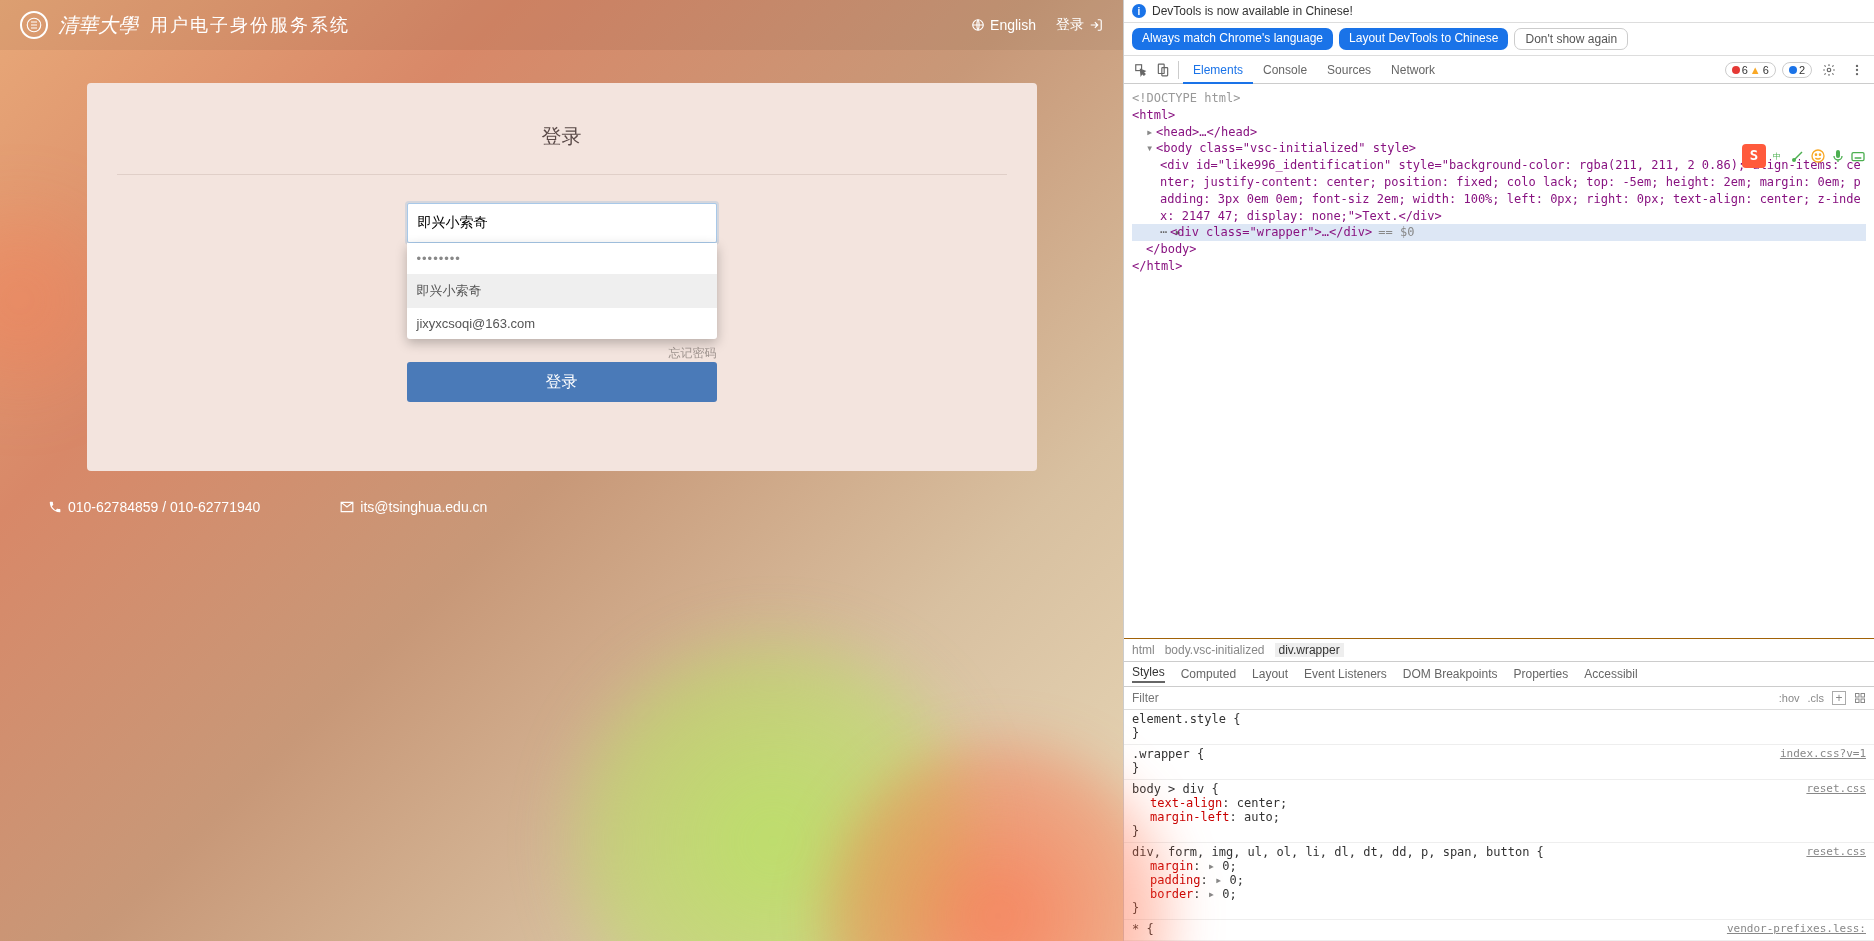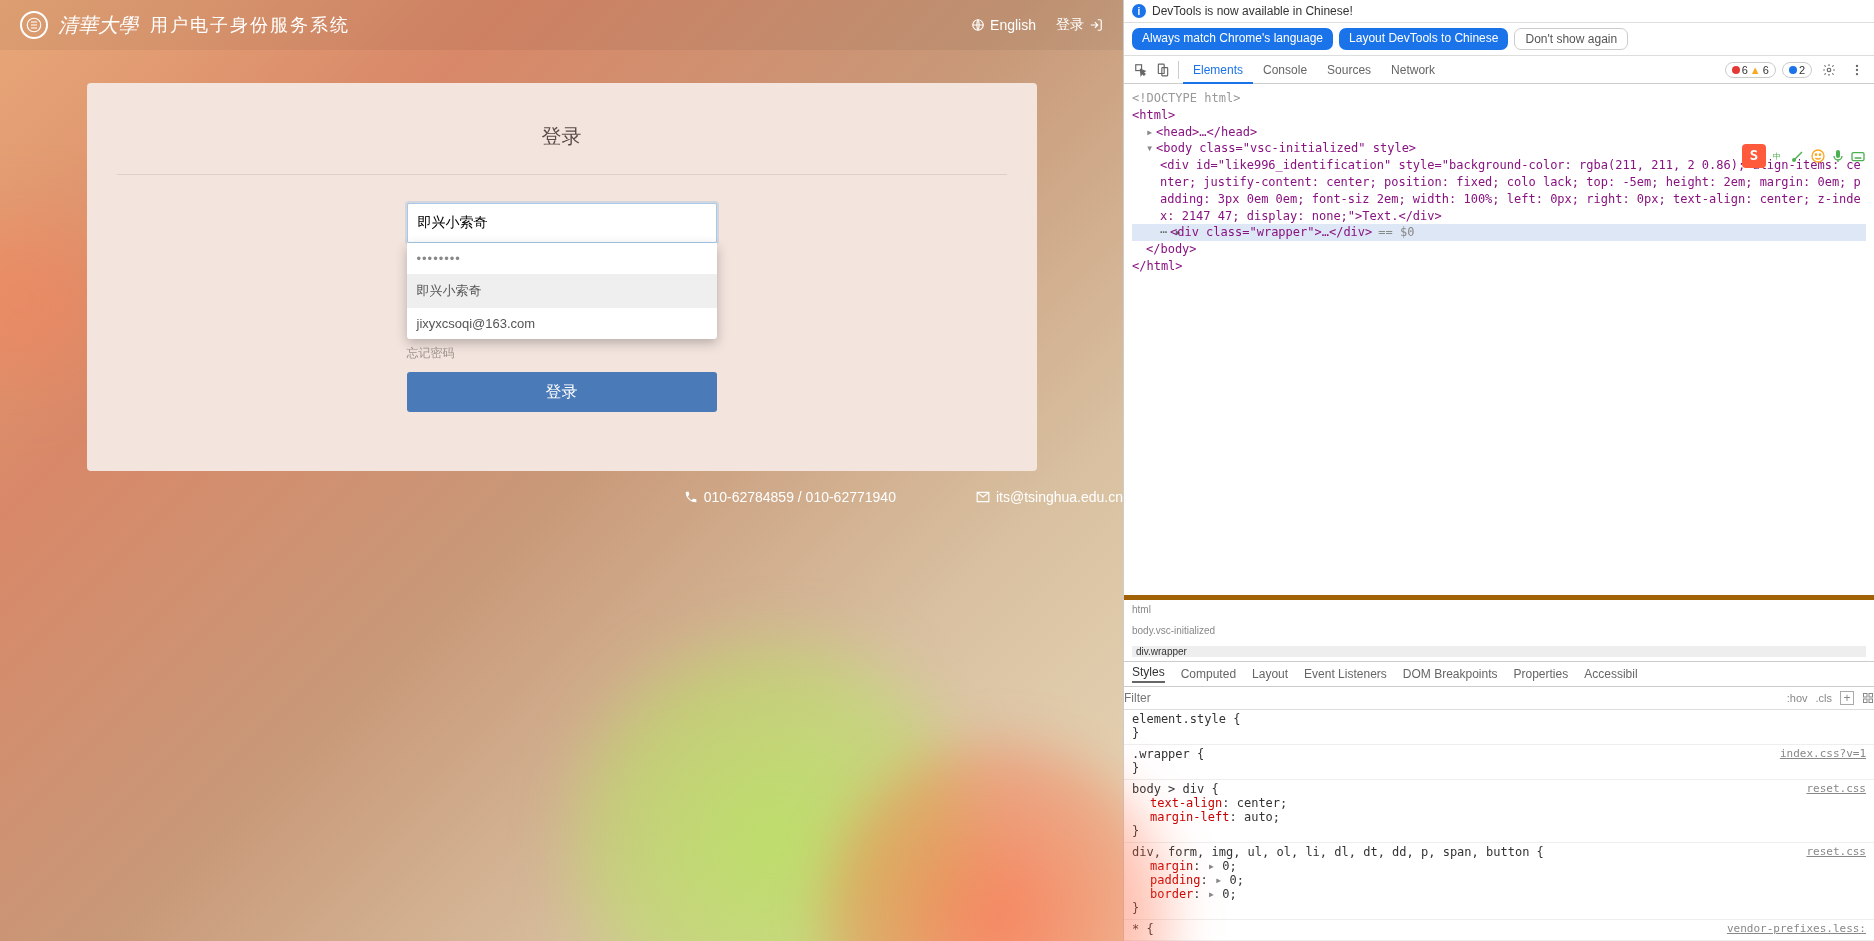--- a/index.html
+++ b/index.html
@@ -22,24 +22,24 @@
 
 .panel { position: relative; z-index: 2; margin: 33px auto 0; width: 950px; height: 388px; background: #f3e4de; border-radius: 4px; padding: 40px 0 30px; }
 .panel-title { text-align: center; font-size: 20px; color: #5a4a48; padding-bottom: 24px; }
 .hr { height: 1px; background: #e0cfc8; margin: 0 30px 28px; }
 .form { width: 310px; margin: 0 auto; position: relative; }
 .input { width: 100%; height: 40px; padding: 0 10px; border: 1px solid #a8c8e8; background: #fff; font-size: 14px; outline: none; border-radius: 2px; box-shadow: 0 0 0 2px rgba(120,170,220,0.25); }
 .autofill { position: absolute; top: 40px; left: 0; width: 100%; background: #fff; box-shadow: 0 4px 12px rgba(0,0,0,0.25); border-radius: 0 0 3px 3px; }
 .af-item { padding: 8px 10px; font-size: 13px; color: #555; cursor: pointer; }
 .af-item.pw { color: #888; letter-spacing: 1px; }
 .af-item.sel { background: #efefef; }
-.forgot { text-align: left; font-size: 12px; color: #a09590; margin-top: 102px; margin-bottom: 10px; }
+.forgot { text-align: right; font-size: 12px; color: #a09590; margin-top: 102px; }
 .login-btn { width: 100%; height: 40px; background: #4a7ab8; color: #fff; border: none; border-radius: 3px; font-size: 16px; cursor: pointer; }
 
-.footer { position: relative; z-index: 2; margin-top: 18px; display: flex; justify-content: flex-end; gap: 80px; color: #fff; font-size: 14px; }
+.footer { position: relative; z-index: 2; margin-top: 28px; display: flex; justify-content: flex-start; gap: 80px; color: #fff; font-size: 14px; padding-left: 48px; }
 .footer-item { display: flex; align-items: center; gap: 6px; }
 
 
 .devtools { width: 751px; height: 941px; border-left: 1px solid #ccc; background: #fff; display: flex; flex-direction: column; font-family: "Segoe UI", Arial, sans-serif; font-size: 12px; color: #333; }
 .dt-banner { display: flex; align-items: center; gap: 6px; padding: 4px 8px; border-bottom: 1px solid #ddd; }
 .dt-info-icon { width: 14px; height: 14px; border-radius: 50%; background: #1a73e8; color: #fff; display: flex; align-items: center; justify-content: center; font-size: 10px; font-weight: bold; }
 .dt-banner-row2 { display: flex; gap: 6px; padding: 5px 8px; border-bottom: 1px solid #ddd; }
 .dt-pill { padding: 3px 10px; border-radius: 7px; font-size: 12px; cursor: pointer; }
 .dt-pill.blue { background: #1a73e8; color: #fff; }
 .dt-pill.gray { background: #fff; border: 1px solid #ccc; color: #555; }
@@ -62,26 +62,26 @@
 .dom-gray { color: #999; }
 .dom-tag { color: #881280; }
 .dom-sel { background: #dde7f5; }
 .dom-sel-eq { color: #888; margin-left: 6px; }
 .dom-arrow { color: #888; display: inline-block; width: 10px; }
 
 .dt-float { position: absolute; right: 8px; top: 60px; display: flex; gap: 4px; align-items: center; }
 .dt-float-box { width: 24px; height: 24px; background: #ff5a3c; color: #fff; border-radius: 4px; display: flex; align-items: center; justify-content: center; font-weight: bold; font-size: 14px; }
 .dt-float-ic { width: 16px; height: 16px; }
 
-.dt-crumbs { border-top: 5px solid #a16207; padding: 4px 8px; display: flex; gap: 10px; font-size: 10px; color: #888; flex-direction: column; }
+.dt-crumbs { border-top: 1px solid #a16207; padding: 4px 8px; display: flex; gap: 10px; font-size: 12px; color: #888; }
 .dt-crumb.active { color: #333; background: #eee; padding: 0 4px; }
 
 .dt-sub-tabs { border-top: 1px solid #ccc; border-bottom: 1px solid #ccc; display: flex; height: 26px; align-items: center; padding: 0 8px; gap: 16px; color: #666; }
 .dt-sub-tab.active { color: #333; border-bottom: 2px solid #666; padding-bottom: 2px; }
-.dt-filter { border-bottom: 1px solid #ddd; padding: 4px 0; display: flex; gap: 20px; }
+.dt-filter { border-bottom: 1px solid #ddd; padding: 4px 8px; display: flex; gap: 20px; }
 .dt-filter input { border: none; outline: none; flex: 1; font-size: 12px; color: #aaa; }
 .dt-filter-right { display: flex; gap: 8px; font-size: 11px; color: #888; align-items: center; }
 .dt-plus { width: 14px; height: 14px; border: 1px solid #aaa; display: flex; align-items: center; justify-content: center; font-size: 12px; }
 
 .dt-styles { flex: 0 0 auto; font-family: Menlo, Consolas, monospace; font-size: 12px; }
 .st-block { border-bottom: 1px solid #eee; padding: 2px 8px 4px; }
 .st-head { display: flex; justify-content: space-between; }
 .st-sel { color: #333; }
 .st-src { color: #888; font-size: 11px; text-decoration: underline; }
 .st-prop { padding-left: 18px; }

